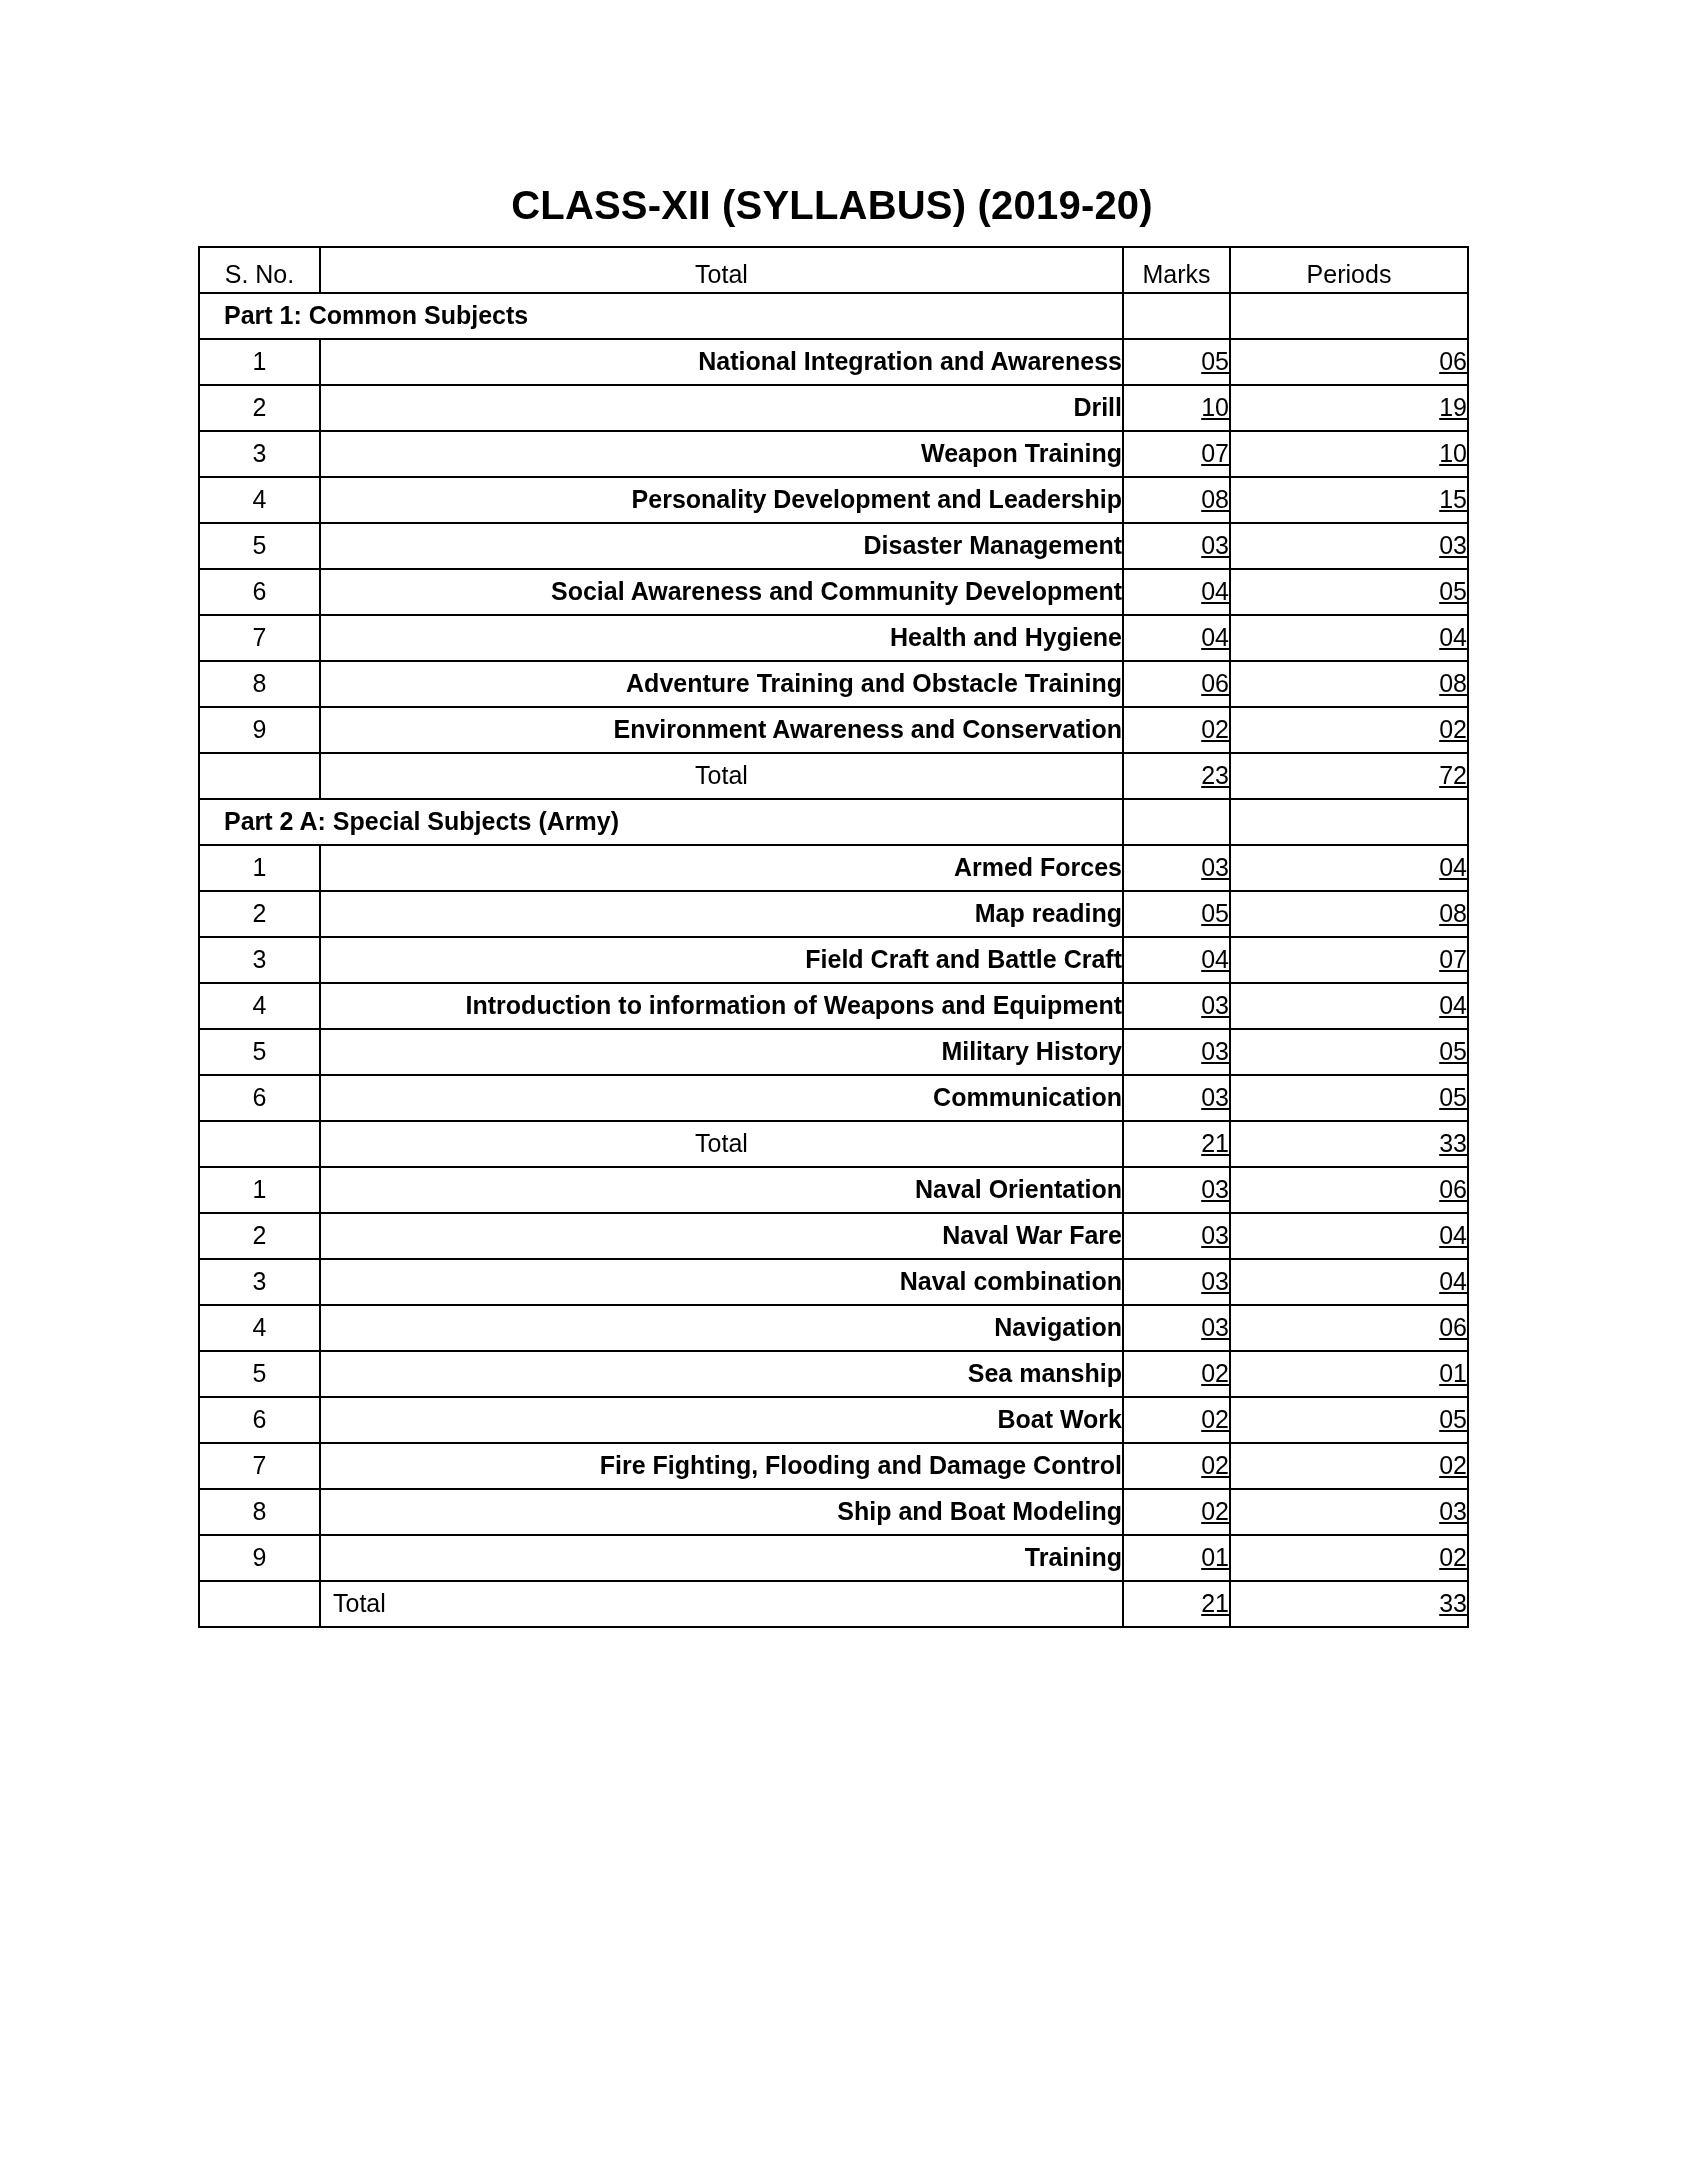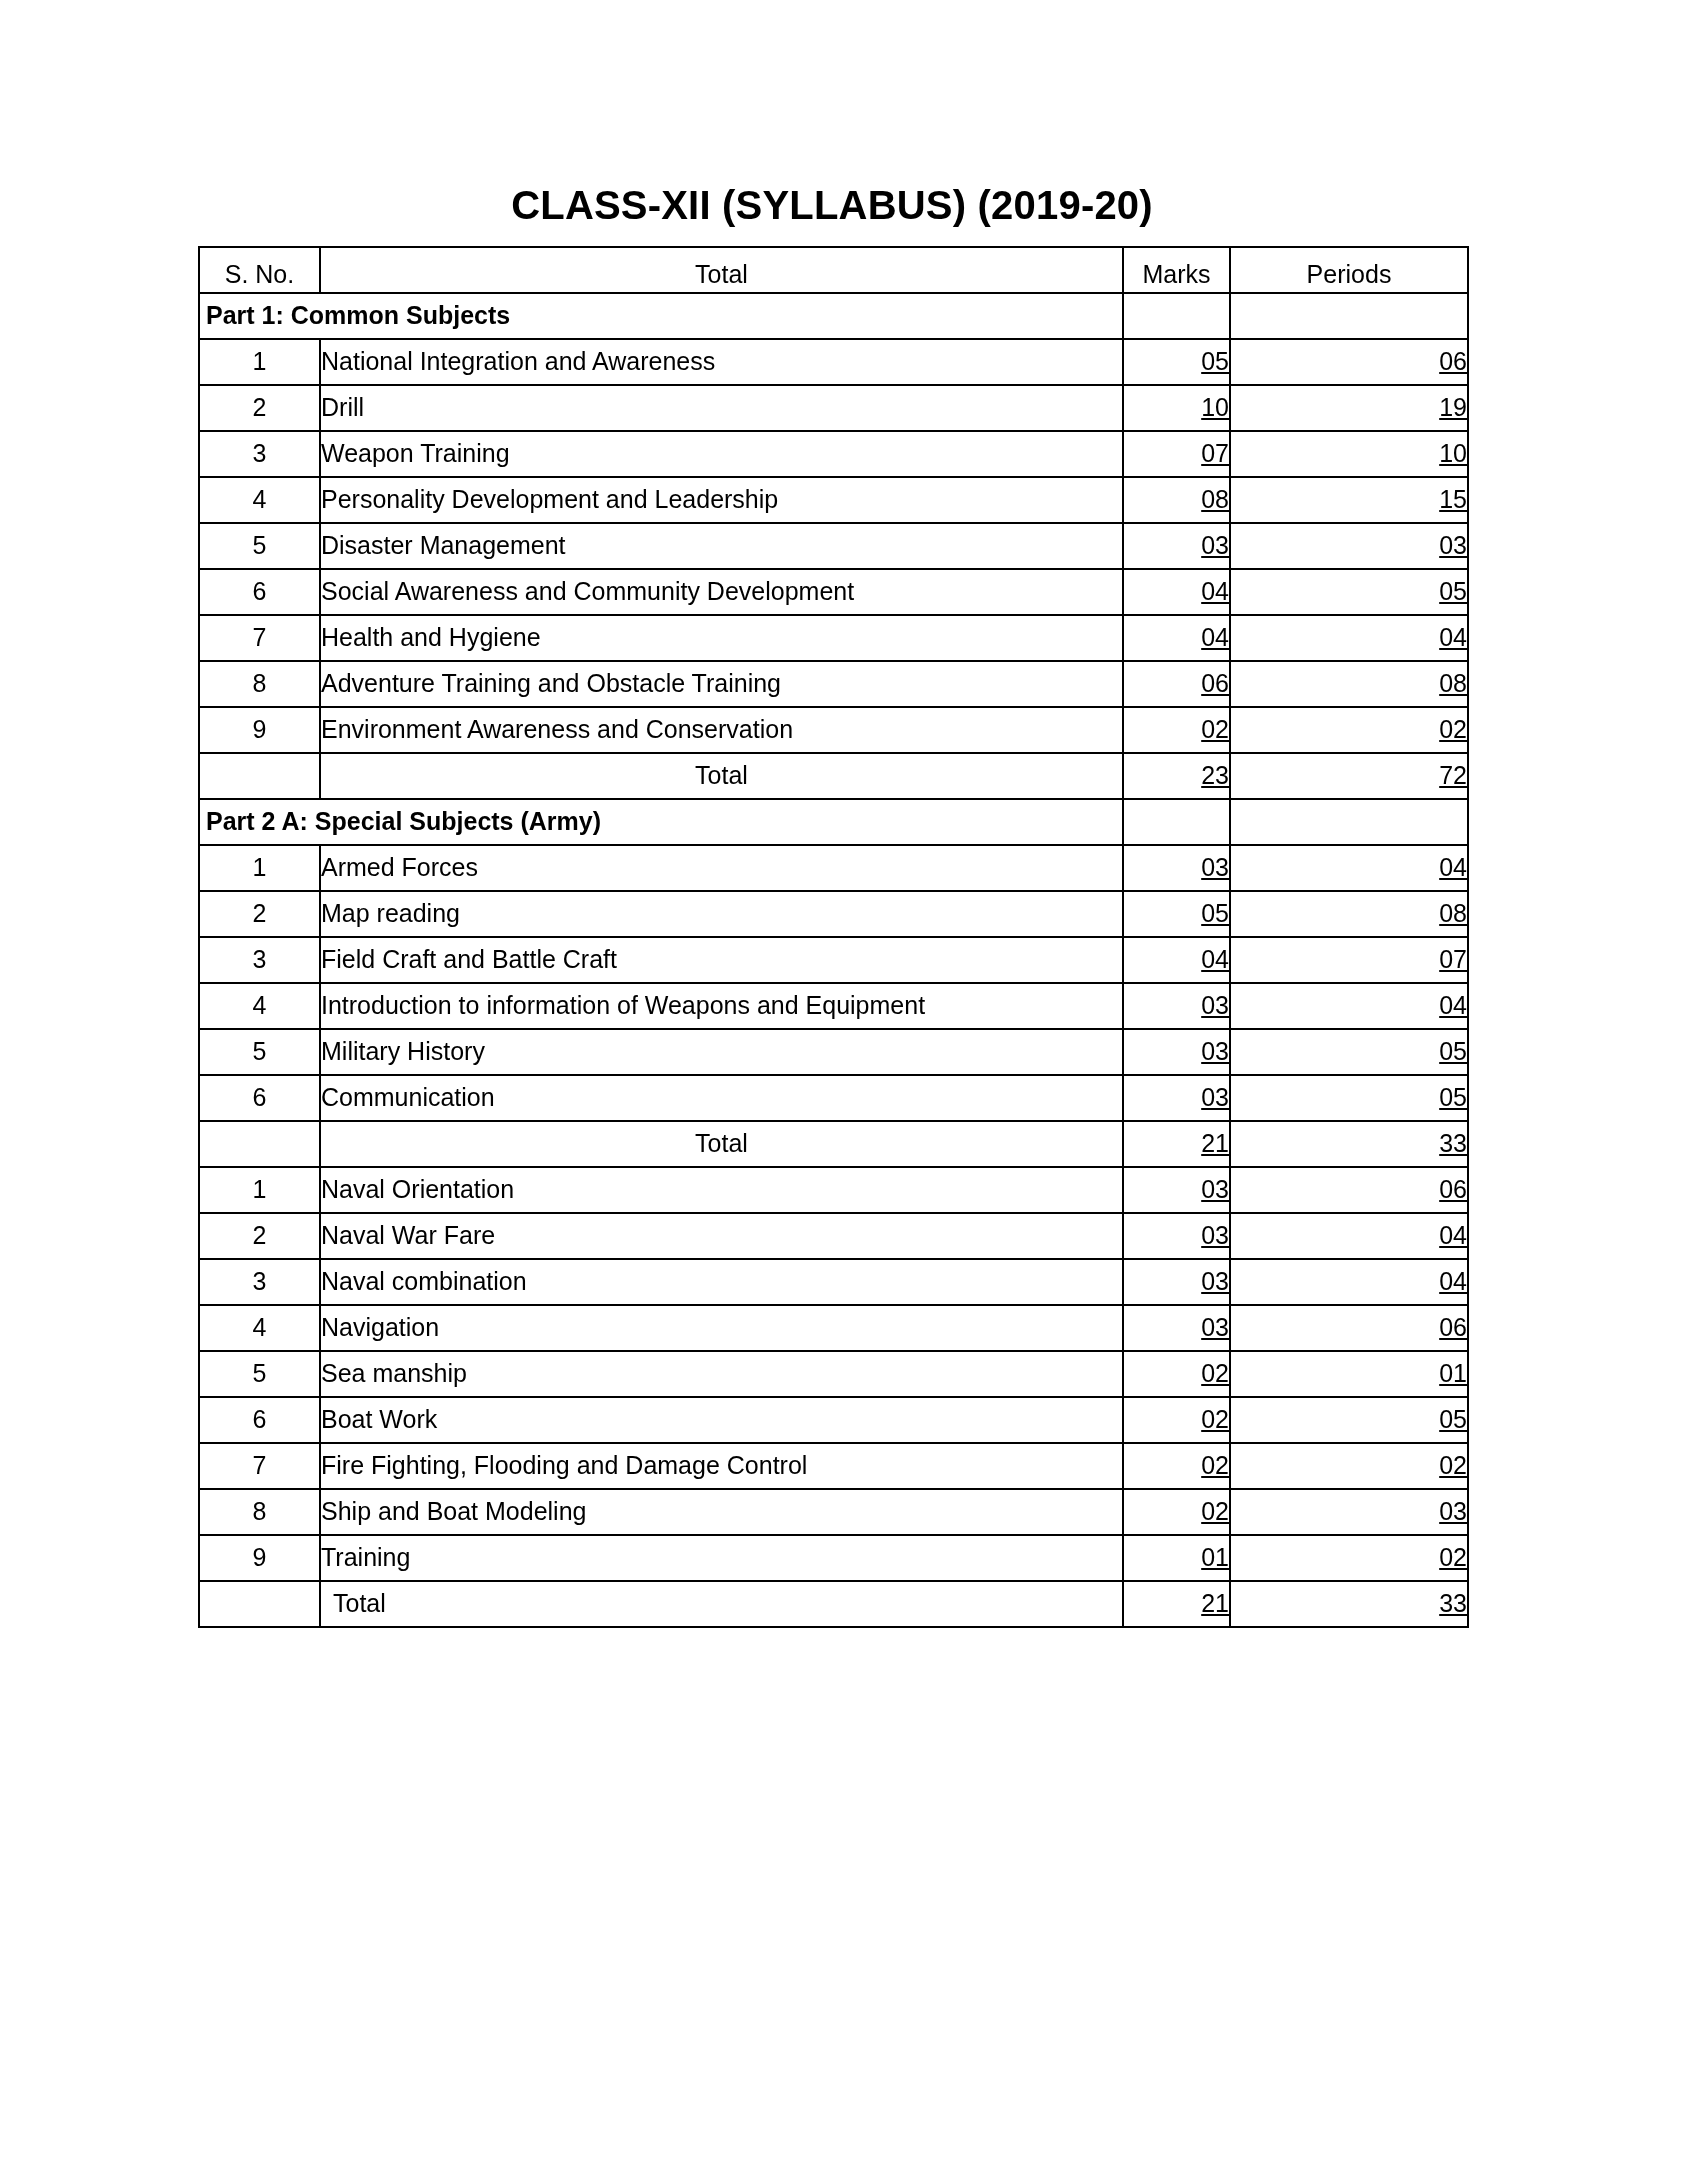--- a/index.html
+++ b/index.html
@@ -64,29 +64,29 @@
   .syllabus-table thead th {
     text-align: center;
     height: 46px;
     padding-top: 12px;
     font-weight: normal;
   }
   .syllabus-table thead th.h-unit { text-align: center; }
 
   
   td.sno     { text-align: center; }
-  td.unit    { text-align: left; padding-left: 0; }
+  td.unit    { text-align: right; padding-left: 0; font-weight: bold; }
   td.marks,
   td.periods { text-align: right; text-decoration: underline; }
 
   
   td.part-head {
     font-weight: bold;
     text-align: left;
-    padding-left: 6px;
+    padding-left: 24px;
   }
   td.empty-cell { }
 
   
   td.total-center {
     text-align: center;
     padding-left: 0;
   }
   td.total-left {
     text-align: left;

